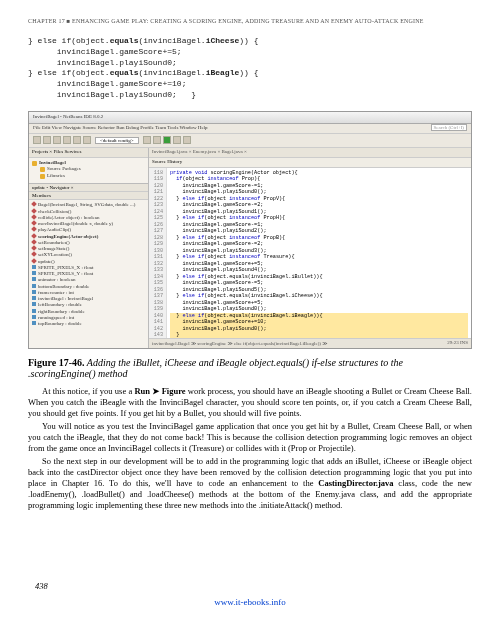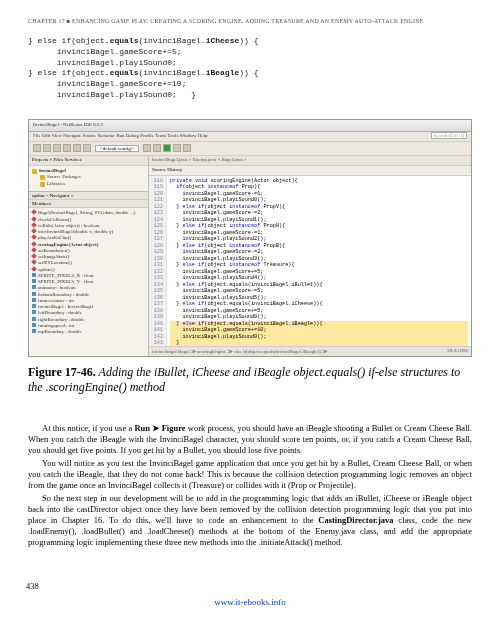--- a/index.html
+++ b/index.html
@@ -16,21 +16,21 @@
   .chapter-header {
     font-size: 6px;
     color: #555;
     letter-spacing: 0.2px;
     margin-bottom: 12px;
   }
   .code-block {
     font-family: "Courier New", monospace;
     font-size: 8px;
     line-height: 1.35;
-    margin-bottom: 18px;
+    margin-bottom: 10px;
     white-space: pre;
     color: #222;
   }
   .code-block b { font-weight: bold; }
   .ide-screenshot {
     width: 100%;
     height: 238px;
     border: 1px solid #999;
     background: #e8e8e8;
     position: relative;
@@ -163,37 +163,38 @@
   .search-box {
     position: absolute;
     top: 12px; right: 4px;
     font-size: 5px;
     background:#fff;
     border:1px solid #aaa;
     padding: 0 2px;
     color:#999;
   }
   .fig-caption {
-    font-size: 12px;
+    font-size: 10px;
     font-style: italic;
-    margin-bottom: 28px;
+    margin-bottom: 7px;
   }
   .fig-caption b { font-style: normal; font-weight: bold; }
   .body-text {
     font-size: 8.5px;
     line-height: 1.3;
     text-align: justify;
     margin-bottom: 2px;
   }
   .body-text .indent { text-indent: 14px; display: block; }
   .page-num {
     position: absolute;
     bottom: 26px;
-    left: 26px;
+    left: 35px;
     font-size: 8.5px;
+    font-style: italic;
   }
   .footer-link {
     position: absolute;
     bottom: 10px;
     left: 0; right: 0;
     text-align: center;
     font-size: 9px;
     color: #0040d0;
   }
 </style>
@@ -371,21 +372,21 @@
       </div>
     </div>
   </div>
 </div>
 
 <div class="fig-caption">
   <b>Figure 17-46.</b><i> Adding the iBullet, iCheese and iBeagle object.equals() if-else structures to the .scoringEngine() method</i>
 </div>
 
 <div class="body-text">
-  <span class="indent"><span>At this notice, if you use a </span><b>Run ➤ Figure</b><span> work process, you should have an iBeagle shooting a Bullet or Cream Cheese Ball. When you catch the iBeagle with the InvinciBagel character, you should score ten points, or, if you catch a Cream Cheese Ball, you should get five points. If you get hit by a Bullet, you should lose five points.</span></span>
+  <span class="indent"><span>At this notice, if you use a </span><b>Run ➤ Figure</b><span> work process, you should have an iBeagle shooting a Bullet or Cream Cheese Ball. When you catch the iBeagle with the InvinciBagel character, you should score ten points, or, if you catch a Cream Cheese Ball, you should get five points. If you get hit by a Bullet, you should will five points.</span></span>
 </div>
 <div class="body-text">
   <span class="indent">You will notice as you test the InvinciBagel game application that once you get hit by a Bullet, Cream Cheese Ball, or when you catch the iBeagle, that they do not come back! This is because the collision detection programming logic removes an object from the game once an InvinciBagel collects it (Treasure) or collides with it (Prop or Projectile).</span>
 </div>
 <div class="body-text">
   <span class="indent"><span>So the next step in our development will be to add in the programming logic that adds an iBullet, iCheese or iBeagle object back into the castDirector object once they have been removed by the collision detection programming logic that you put into place in Chapter 16. To do this, we'll have to code an enhancement to the </span><b>CastingDirector.java</b><span> class, code the new .loadEnemy(), .loadBullet() and .loadCheese() methods at the bottom of the Enemy.java class, and add the appropriate programming logic implementing these three new methods into the .initiateAttack() method.</span></span>
 </div>
 
 <div class="page-num">438</div>
 <div class="footer-link">www.it-ebooks.info</div>

